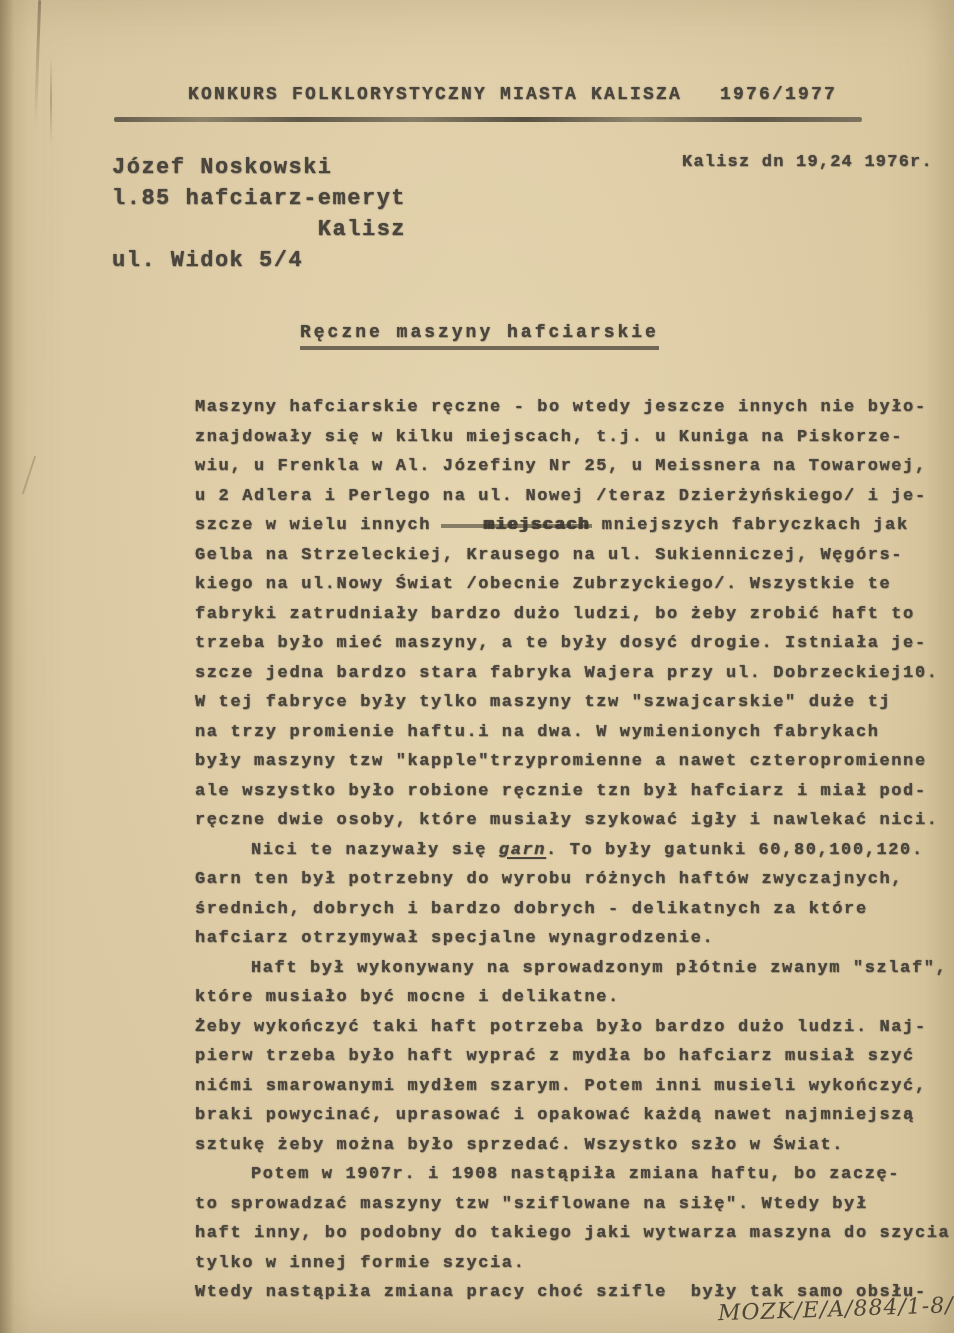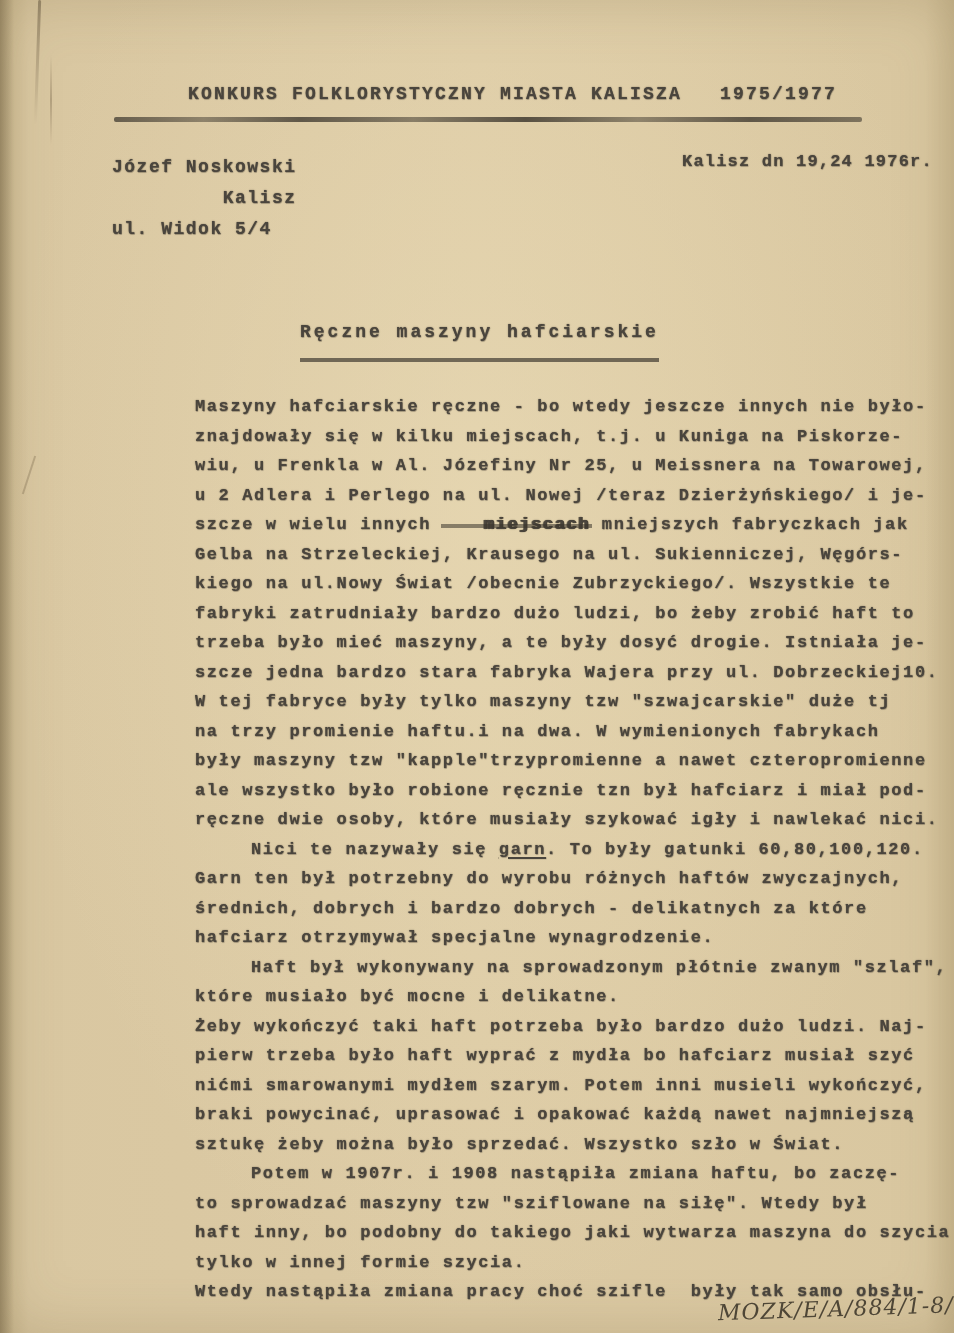--- a/index.html
+++ b/index.html
@@ -30,41 +30,41 @@
   .header-rule{
     position:absolute;left:114px;top:117px;width:748px;height:5px;
     background:linear-gradient(90deg,
       rgba(64,58,48,.75) 0%, rgba(64,58,48,.5) 12%, rgba(64,58,48,.8) 25%,
       rgba(64,58,48,.55) 40%, rgba(64,58,48,.85) 55%, rgba(64,58,48,.5) 70%,
       rgba(64,58,48,.8) 85%, rgba(64,58,48,.6) 100%);
     border-radius:2px;
   }
   .author-block{
     position:absolute;left:112px;top:152px;
-    font-size:18px;letter-spacing:1.5px;line-height:31px;white-space:pre;
+    font-size:22px;letter-spacing:1.5px;line-height:31px;white-space:pre;
   }
   .author-line.ind{padding-left:34px;text-align:right;}
   .dateline{
     position:absolute;left:682px;top:152px;
     font-size:17px;letter-spacing:1.2px;white-space:nowrap;
   }
   .doc-title{
     position:absolute;left:300px;top:322px;
     font-size:18px;letter-spacing:3px;white-space:nowrap;
-    padding-bottom:16px;
+    padding-bottom:4px;
     border-bottom:4px solid rgba(64,58,48,.7);
   }
   .body-text{
     position:absolute;left:195px;top:392px;width:752px;
     font-size:17px;letter-spacing:1.6px;line-height:29.5px;
     white-space:pre;
   }
   .line{height:29.5px;overflow:visible;}
   .line.ind{padding-left:56px;}
-  .seg-u{text-decoration:underline;text-decoration-thickness:2px;text-underline-offset:3px;}
+  .seg-u{text-decoration:underline;text-decoration-thickness:2px;text-underline-offset:3px;font-style:italic;}
   .seg-s{
     position:relative;
     text-shadow:0 0 1.3px rgba(62,56,46,1), 1px 0 0 rgba(62,56,46,.9), -1px 0 0 rgba(62,56,46,.6);
     padding-left:41px;
   }
   .seg-s::after{
     content:"";position:absolute;left:-2px;right:-2px;top:45%;height:4px;
     background:rgba(58,52,44,.55);
   }
   .archive-mark{
@@ -88,25 +88,25 @@
 
 <div class="page">
 
   <div class="edge-shadow"></div>
   <div class="smudge-1"></div>
   <div class="smudge-2"></div>
   <div class="smudge-3"></div>
 
   <div class="doc-header typed">
     <span>KONKURS FOLKLORYSTYCZNY MIASTA KALISZA</span>
-    <span class="years">1975/1977</span>
+    <span class="years">1976/1977</span>
   </div>
   <div class="header-rule"></div>
 
-  <div class="author-block typed"><div class="author-line">Józef Noskowski</div><div class="author-line ind">Kalisz</div><div class="author-line">ul. Widok 5/4</div></div>
+  <div class="author-block typed"><div class="author-line">Józef Noskowski</div><div class="author-line">l.85 hafciarz-emeryt</div><div class="author-line ind">Kalisz</div><div class="author-line">ul. Widok 5/4</div></div>
 
   <div class="dateline typed">Kalisz dn 19,24 1976r.</div>
 
   <div class="doc-title typed">Ręczne maszyny hafciarskie</div>
 
   <div class="body-text typed"><div class="line"><span>Maszyny hafciarskie ręczne - bo wtedy jeszcze innych nie było-</span></div><div class="line"><span>znajdowały się w kilku miejscach, t.j. u Kuniga na Piskorze-</span></div><div class="line"><span>wiu, u Frenkla w Al. Józefiny Nr 25, u Meissnera na Towarowej,</span></div><div class="line"><span>u 2 Adlera i Perlego na ul. Nowej /teraz Dzierżyńskiego/ i je-</span></div><div class="line"><span>szcze w wielu innych </span><span class="seg-s">miejscach</span><span> mniejszych fabryczkach jak</span></div><div class="line"><span>Gelba na Strzeleckiej, Krausego na ul. Sukienniczej, Węgórs-</span></div><div class="line"><span>kiego na ul.Nowy Świat /obecnie Zubrzyckiego/. Wszystkie te</span></div><div class="line"><span>fabryki zatrudniały bardzo dużo ludzi, bo żeby zrobić haft to</span></div><div class="line"><span>trzeba było mieć maszyny, a te były dosyć drogie. Istniała je-</span></div><div class="line"><span>szcze jedna bardzo stara fabryka Wajera przy ul. Dobrzeckiej10.</span></div><div class="line"><span>W tej fabryce były tylko maszyny tzw "szwajcarskie" duże tj</span></div><div class="line"><span>na trzy promienie haftu.i na dwa. W wymienionych fabrykach</span></div><div class="line"><span>były maszyny tzw "kapple"trzypromienne a nawet czteropromienne</span></div><div class="line"><span>ale wszystko było robione ręcznie tzn był hafciarz i miał pod-</span></div><div class="line"><span>ręczne dwie osoby, które musiały szykować igły i nawlekać nici.</span></div><div class="line ind"><span>Nici te nazywały się </span><span class="seg-u">garn</span><span>. To były gatunki 60,80,100,120.</span></div><div class="line"><span>Garn ten był potrzebny do wyrobu różnych haftów zwyczajnych,</span></div><div class="line"><span>średnich, dobrych i bardzo dobrych - delikatnych za które</span></div><div class="line"><span>hafciarz otrzymywał specjalne wynagrodzenie.</span></div><div class="line ind"><span>Haft był wykonywany na sprowadzonym płótnie zwanym "szlaf",</span></div><div class="line"><span>które musiało być mocne i delikatne.</span></div><div class="line"><span>Żeby wykończyć taki haft potrzeba było bardzo dużo ludzi. Naj-</span></div><div class="line"><span>pierw trzeba było haft wyprać z mydła bo hafciarz musiał szyć</span></div><div class="line"><span>nićmi smarowanymi mydłem szarym. Potem inni musieli wykończyć,</span></div><div class="line"><span>braki powycinać, uprasować i opakować każdą nawet najmniejszą</span></div><div class="line"><span>sztukę żeby można było sprzedać. Wszystko szło w Świat.</span></div><div class="line ind"><span>Potem w 1907r. i 1908 nastąpiła zmiana haftu, bo zaczę-</span></div><div class="line"><span>to sprowadzać maszyny tzw "sziflowane na siłę". Wtedy był</span></div><div class="line"><span>haft inny, bo podobny do takiego jaki wytwarza maszyna do szycia</span></div><div class="line"><span>tylko w innej formie szycia.</span></div><div class="line"><span>Wtedy nastąpiła zmiana pracy choć szifle  były tak samo obsłu-</span></div></div>
 
   <div class="archive-mark">MOZK/E/A/884/1-8/3</div>
 
 </div>

